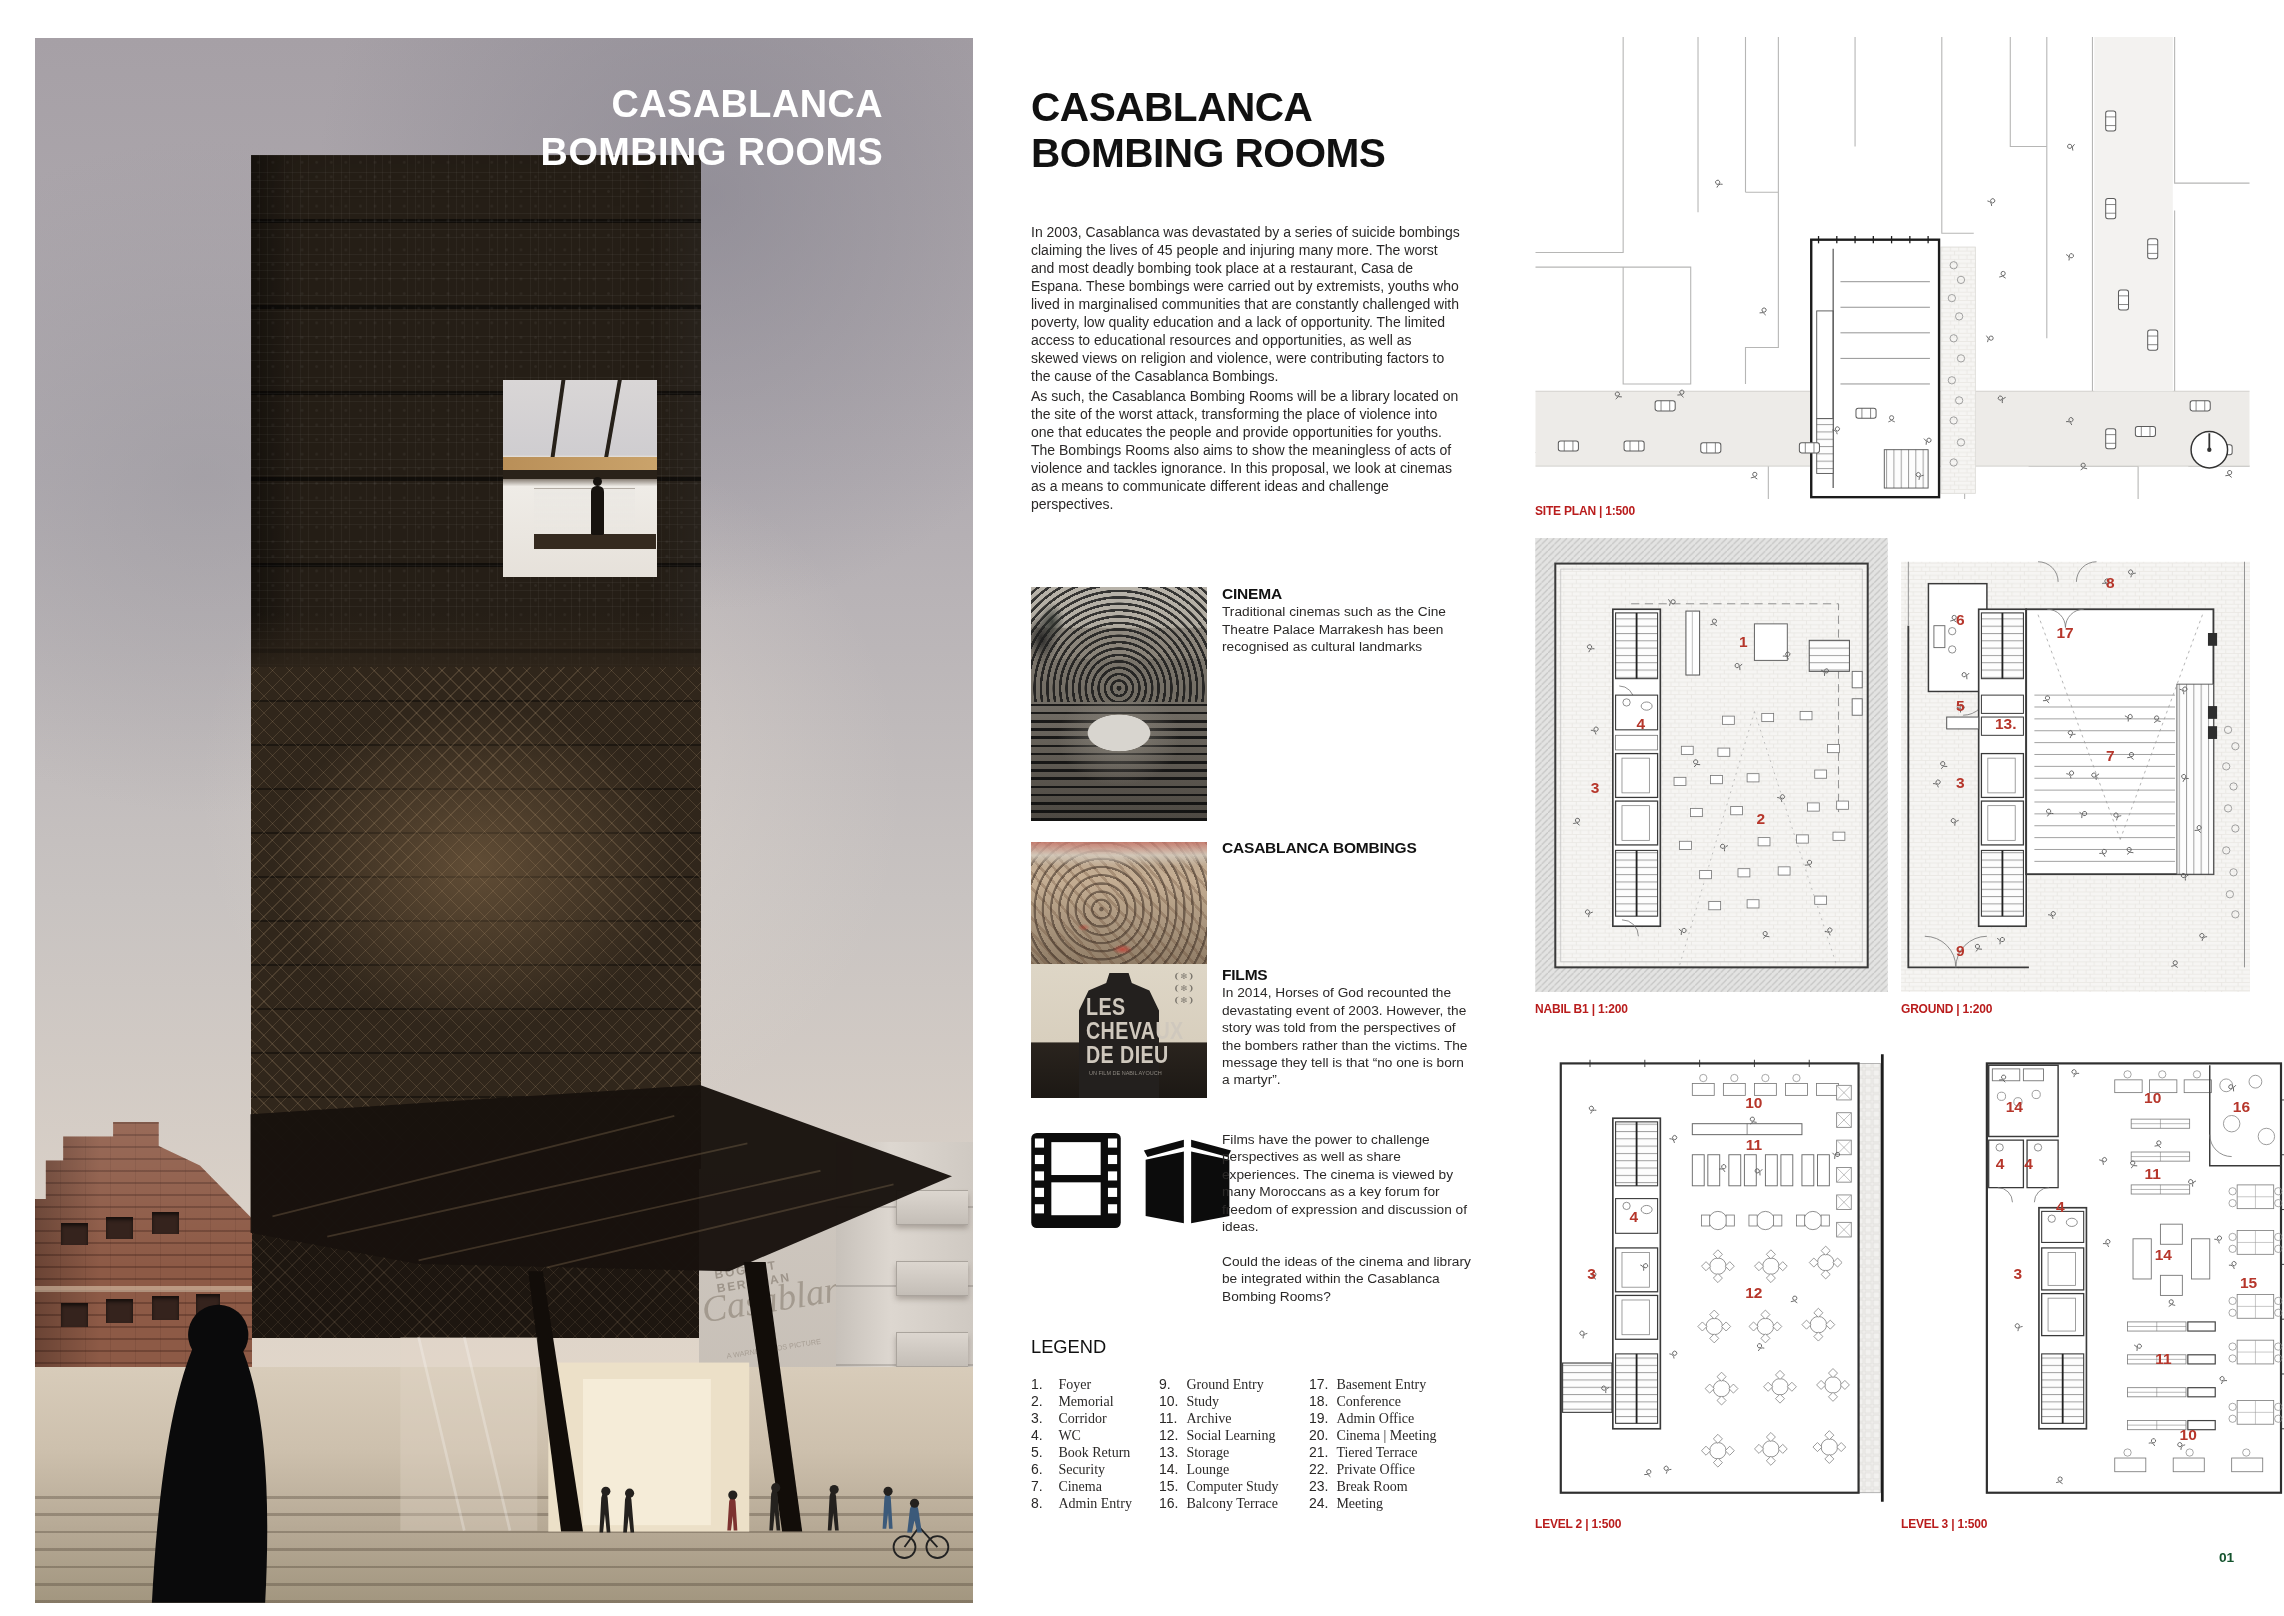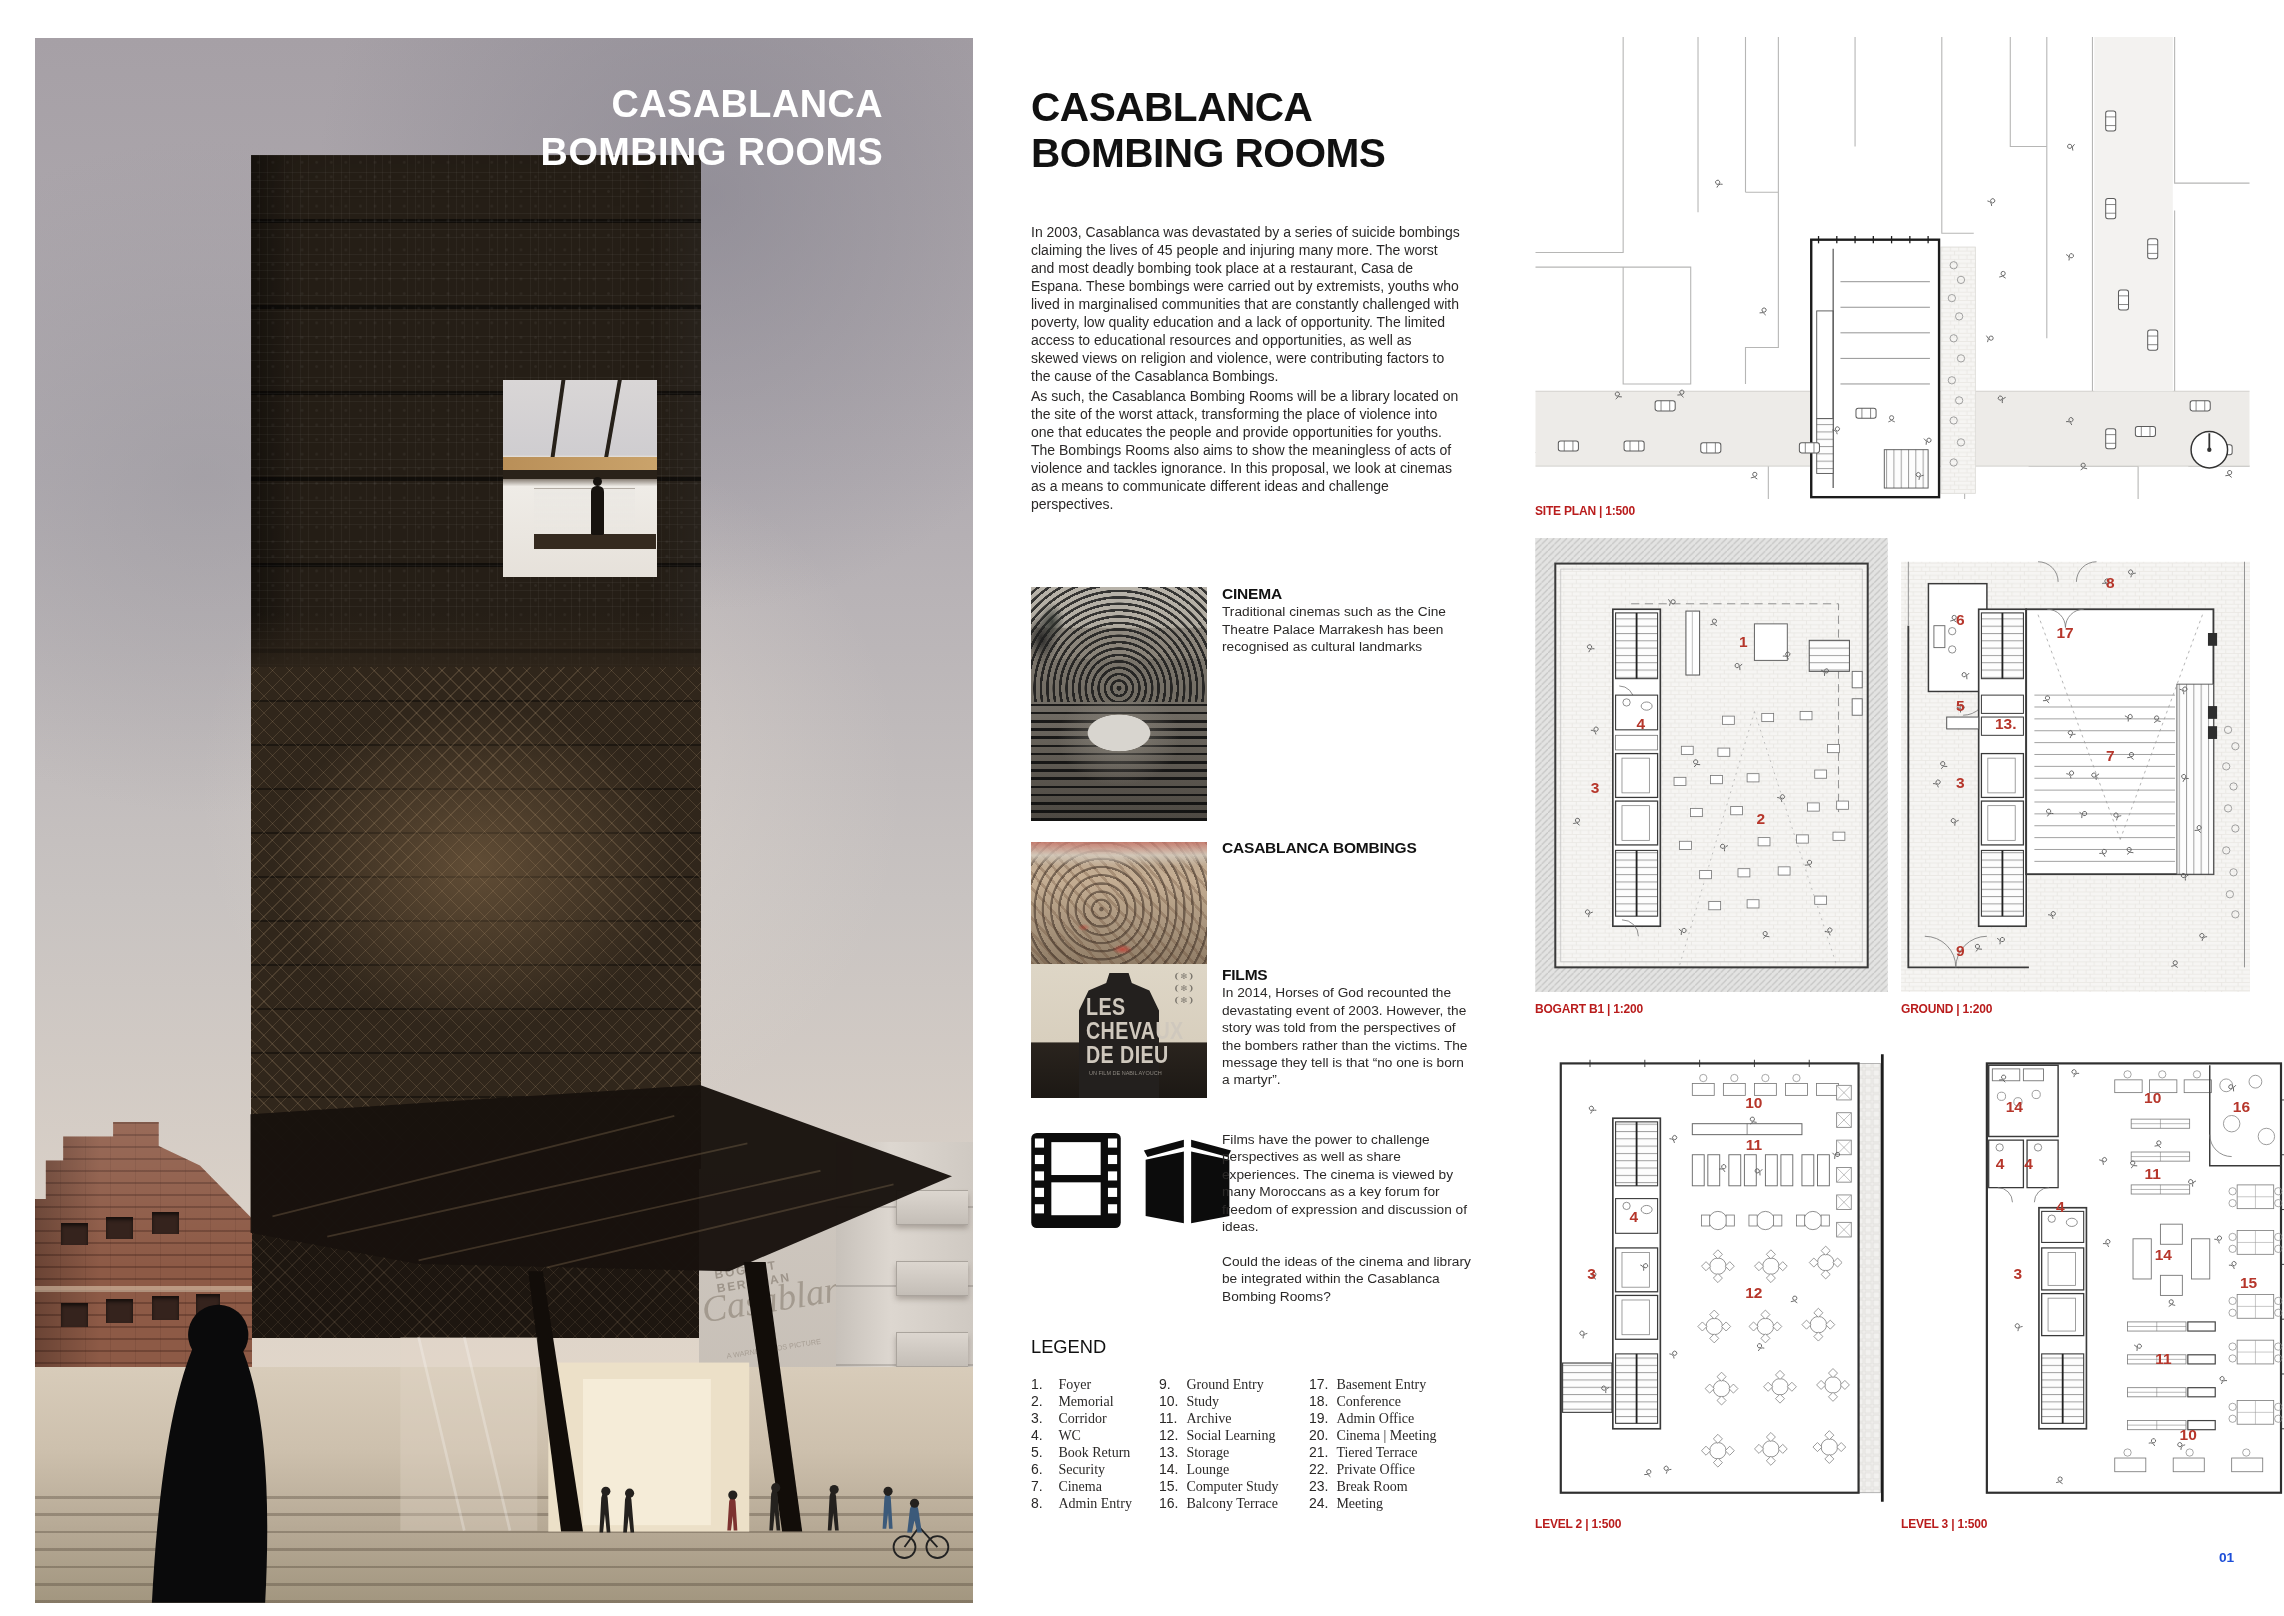--- a/index.html
+++ b/index.html
@@ -121,21 +121,21 @@
   .legend-col:nth-child(3){width:174px;}
   .legend-row{display:flex;font-size:14px;line-height:17px;color:#2b2928;}
   .ln{width:27.4px;flex:0 0 27.4px;}
   .lt{flex:1;font-family:Liberation Serif, serif;}
 
   
   .plan{background:#fff;}
   .plan svg{display:block;width:100%;height:100%;}
   .plan-label{font-size:12px;font-weight:700;color:#b91c1c;letter-spacing:-0.2px;}
   .plan-num{position:absolute;font-size:15.5px;font-weight:700;color:#b6362b;transform:translate(-50%,-50%);}
-  .pagenum{left:2219px;top:1550px;font-size:13.7px;font-weight:700;color:#1d4ed8;}
+  .pagenum{left:2219px;top:1550px;font-size:13.7px;font-weight:700;color:#14532d;}
 </style>
 </head>
 <body>
 
 <div class="page">
 
   <svg width="0" height="0" style="position:absolute" aria-hidden="true">
     <defs>
       <pattern id="hatch" width="7" height="7" patternUnits="userSpaceOnUse">
         <rect width="7" height="7" fill="#e3e3e2"></rect>
@@ -659,21 +659,21 @@
       <use href="#pp" transform="translate(300,356) rotate(20)"></use>
         <use href="#pp" transform="translate(162,430) rotate(70)"></use>
       <use href="#pp" transform="translate(252,434) rotate(-15)"></use>
         <use href="#pp" transform="translate(322,430) rotate(35)"></use>
     </svg>
   <span class="plan-num" style="left: 59%; top: 23%; color: rgb(182, 54, 43);">1</span>
       <span class="plan-num" style="left: 30%; top: 41%; color: rgb(182, 54, 43);">4</span>
       <span class="plan-num" style="left: 17%; top: 55%; color: rgb(182, 54, 43);">3</span>
       <span class="plan-num" style="left: 64%; top: 62%; color: rgb(182, 54, 43);">2</span>
     </div>
-  <div class="abs plan-label" style="left:1535px;top:1002px">BOGART B1 | 1:200</div>
+  <div class="abs plan-label" style="left:1535px;top:1002px">NABIL B1 | 1:200</div>
 
   <div class="abs plan" style="left:1901px;top:538px;width:349px;height:454px">
     <svg viewBox="0 0 382 497">
       <rect width="382" height="497" fill="url(#brick)"></rect>
       <rect x="0" y="0" width="382" height="26" fill="#ffffff"></rect>
       <path d="M8,96 V470 H140" fill="none" stroke="#3a3a3a" stroke-width="2"></path>
       <path d="M8,26 V96 M376,26 V470" fill="none" stroke="#8a8a8a" stroke-width="1"></path>
 
       <rect x="30" y="50" width="64" height="118" fill="#fff" stroke="#3a3a3a" stroke-width="1.6"></rect>
       <rect x="36" y="96" width="12" height="24" fill="#fff" stroke="#666" stroke-width="1"></rect>

